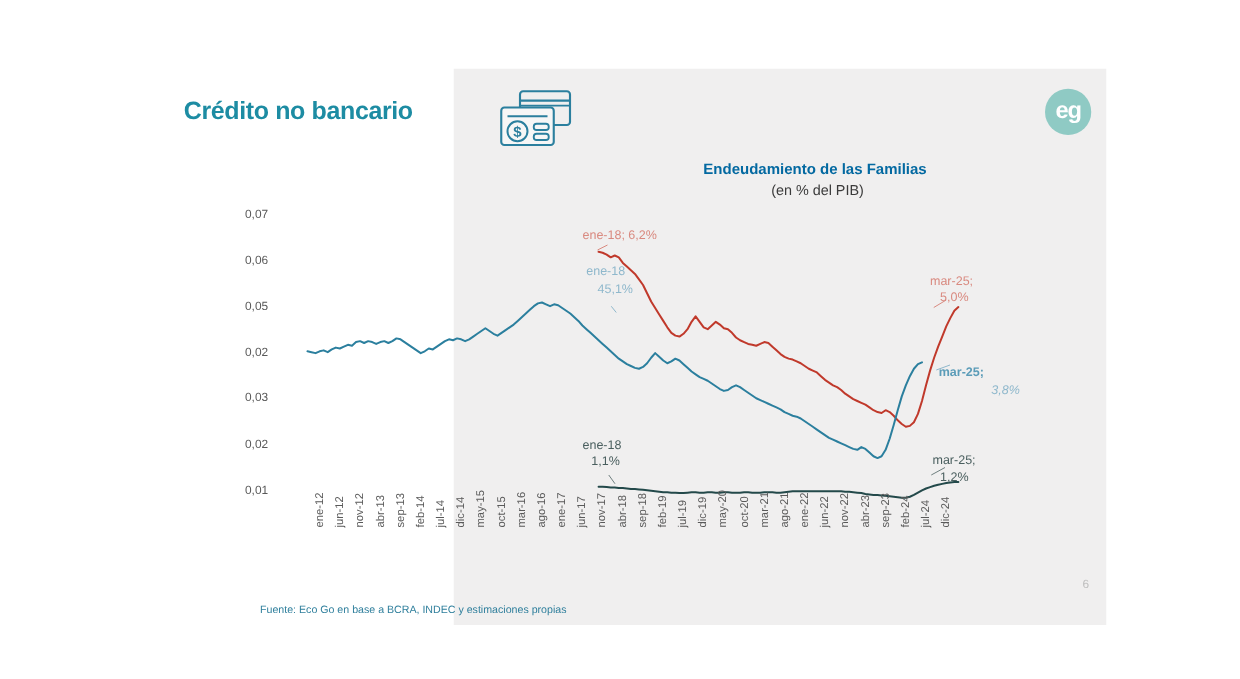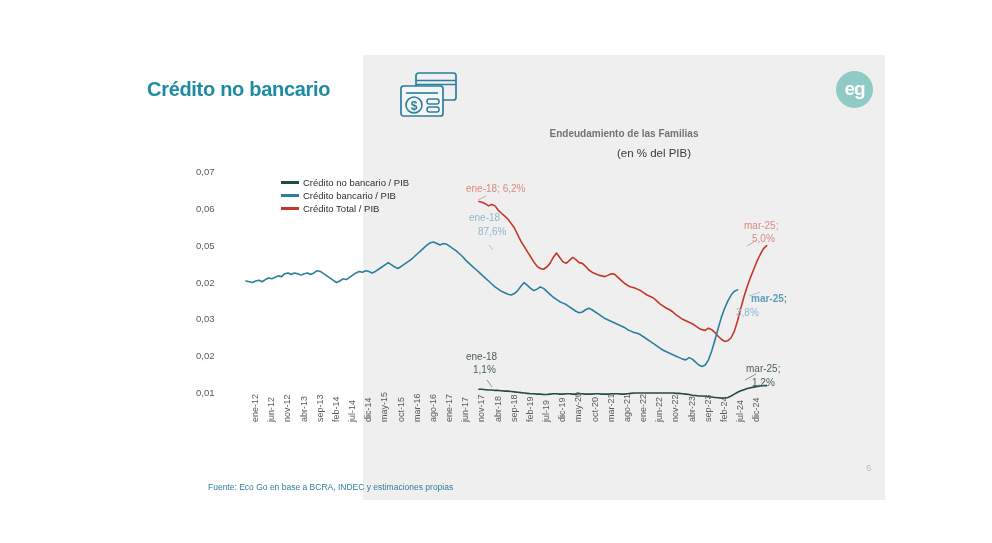--- a/index.html
+++ b/index.html
@@ -59,23 +59,24 @@
     position: absolute;
     left: 398px; top: 70px;
     width: 62px; height: 52px;
   }
   
   #chart-title {
     position: absolute;
     left: 363px; top: 128px;
     width: 522px;
     text-align: center;
-    font-size: 10px;
+    font-size: 12px;
     font-weight: bold;
-    color: #737373;
+    color: #0369a1;
+    padding-left: 28px;
   }
   #chart-subtitle {
     position: absolute;
     left: 363px; top: 147px;
     width: 582px;
     text-align: center;
     font-size: 11.5px;
     color: #3b3b3b;
   }
   
@@ -227,48 +228,34 @@
         <div class="xtick" style="left: 654.272px; top: 422px;">jun-22</div>
         <div class="xtick" style="left: 670.443px; top: 422px;">nov-22</div>
         <div class="xtick" style="left: 686.614px; top: 422px;">abr-23</div>
         <div class="xtick" style="left: 702.785px; top: 422px;">sep-23</div>
         <div class="xtick" style="left: 718.956px; top: 422px;">feb-24</div>
         <div class="xtick" style="left: 735.127px; top: 422px;">jul-24</div>
         <div class="xtick" style="left: 751.297px; top: 422px;">dic-24</div>
       </div>
   </div>
 
-  <div id="legend">
-    <div class="legend-row">
-      <span class="legend-swatch" style="background:#23494a"></span>
-      <span class="legend-label">Crédito no bancario / PIB</span>
-    </div>
-    <div class="legend-row">
-      <span class="legend-swatch" style="background:#2b7f9e"></span>
-      <span class="legend-label">Crédito bancario / PIB</span>
-    </div>
-    <div class="legend-row">
-      <span class="legend-swatch" style="background:#c0392b"></span>
-      <span class="legend-label">Crédito Total / PIB</span>
-    </div>
-  </div>
 
   <div class="annot" style="left:466px; top:183px; color:#d98a80;">ene-18; 6,2%</div>
 
   <div class="annot" style="left:469px; top:212px; color:#8fb8cc;">ene-18</div>
-  <div class="annot" style="left:478px; top:226px; color:#8fb8cc;">87,6%</div>
+  <div class="annot" style="left:478px; top:226px; color:#8fb8cc;">45,1%</div>
 
   <div class="annot" style="left:466px; top:351px; color:#4a5f5f;">ene-18</div>
   <div class="annot" style="left:473px; top:364px; color:#4a5f5f;">1,1%</div>
 
   <div class="annot" style="left:744px; top:220px; color:#d98a80;">mar-25;</div>
   <div class="annot" style="left:752px; top:233px; color:#d98a80;">5,0%</div>
 
   <div class="annot b" style="left:751px; top:293px; color:#5b9cb8;">mar-25;</div>
-  <div class="annot" style="left:736px; top:307px; color:#8fb8cc;">3,8%</div>
+  <div class="annot" style="left:793px; top:307px; color:#8fb8cc;font-style:italic;">3,8%</div>
 
   <div class="annot" style="left:746px; top:363px; color:#4a5f5f;">mar-25;</div>
   <div class="annot" style="left:752px; top:377px; color:#4a5f5f;">1,2%</div>
 
   <div id="source">Fuente: Eco Go en base a BCRA, INDEC y estimaciones propias</div>
   <div id="page-num">6</div>
 
 </div>
 
 </body></html>

